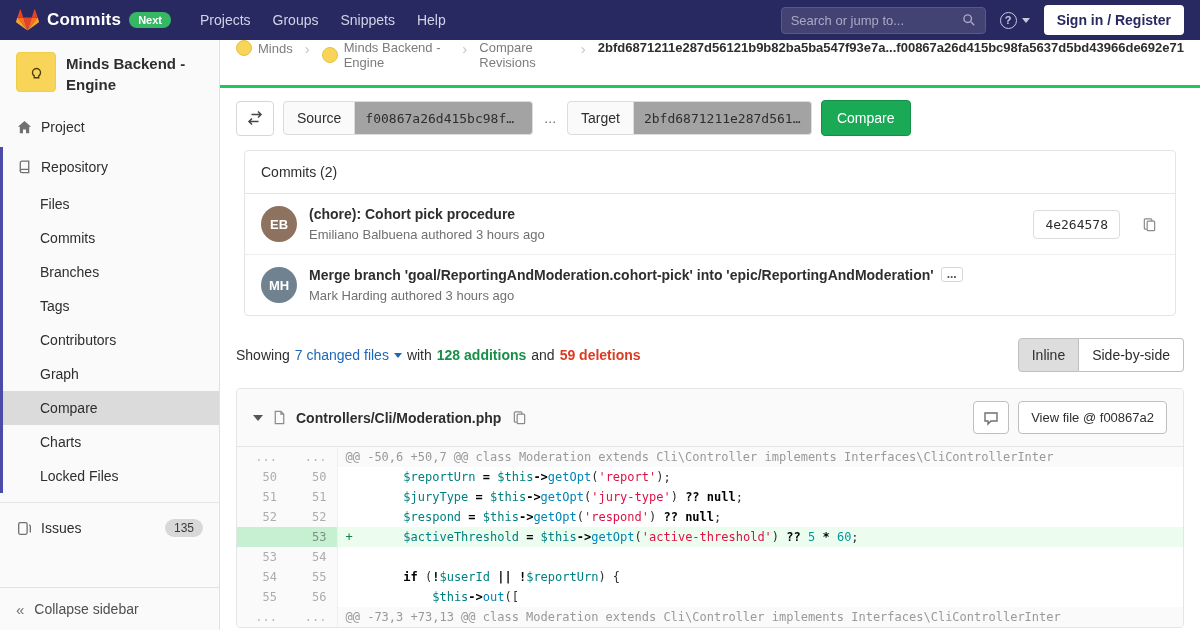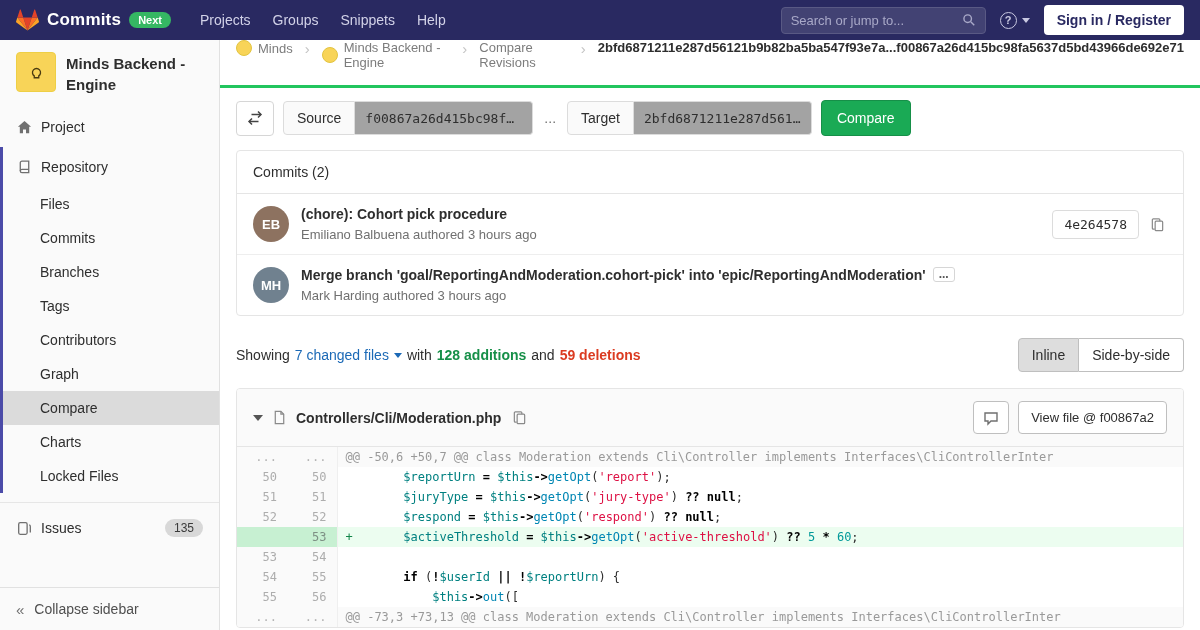--- a/index.html
+++ b/index.html
@@ -49,30 +49,30 @@
   .crumb-current { color: #2e2e2e; font-weight: 600; }
 
   .compare-form { display: flex; align-items: center; gap: 9px; padding: 12px 16px 14px; }
   .swap-btn { width: 38px; height: 35px; background: #fff; border: 1px solid #d6d6d6; border-radius: 4px; display: flex; align-items: center; justify-content: center; }
   .input-group { display: flex; }
   .ig-label { border: 1px solid #dcdcdc; background: #fafafa; padding: 8px 13px; font-size: 14px; border-radius: 4px 0 0 4px; color: #2e2e2e; }
   .ig-input { border: 1px solid #dcdcdc; border-left: none; border-radius: 0 4px 4px 0; width: 178px; padding: 8px 10px; font-family: "DejaVu Sans Mono", monospace; font-size: 13px; color: #2e2e2e; background: #a3a3a3; outline: none; }
   .form-dots { color: #707070; padding: 0 2px; }
   .compare-btn { background: #1aaa55; border: 1px solid #168f48; color: #fff; border-radius: 4px; padding: 9px 15px; font-size: 14px; }
 
-  .card { border: 1px solid #e5e5e5; border-radius: 4px; margin: 0 16px; background: #fff; }
+  .card { border: 1px solid #e5e5e5; border-radius: 4px; margin: 0 24px; background: #fff; }
   .card-header { padding: 13px 16px; border-bottom: 1px solid #e5e5e5; font-size: 14px; }
   .commit { display: flex; align-items: center; gap: 12px; padding: 12px 16px; }
   .commit + .commit { border-top: 1px solid #eee; }
   .commit-avatar { width: 36px; height: 36px; border-radius: 50%; color: #fff; font-size: 13px; font-weight: 600; display: flex; align-items: center; justify-content: center; flex: none; }
   .commit-info { flex: 1; min-width: 0; }
   .commit-title { font-weight: 600; font-size: 14px; white-space: nowrap; overflow: hidden; cursor: pointer; display: inline; }
   .ellipsis-btn { border: 1px solid #d6d6d6; background: #fff; border-radius: 3px; color: #555; font-weight: bold; font-size: 12px; padding: 0 5px; line-height: 13px; margin-left: 7px; vertical-align: 2px; }
   .commit-byline { color: #707070; font-size: 13px; margin-top: 5px; }
-  .commit-right { display: flex; align-items: center; gap: 9px; }
+  .commit-right { display: flex; align-items: center; gap: 20px; }
   .sha-box { border: 1px solid #dcdcdc; border-radius: 4px; padding: 6px 11px; font-family: "DejaVu Sans Mono", monospace; font-size: 13px; background: #fff; cursor: pointer; }
   .copy-btn { background: none; border: none; padding: 2px; display: flex; }
 
   .diff-stats { display: flex; align-items: center; padding: 22px 16px 16px; }
   .stats-text { display: flex; align-items: baseline; gap: 5px; font-size: 14px; }
   .files-link { color: #1b69b6; cursor: pointer; display: inline-flex; align-items: center; gap: 5px; }
   .caret-blue { width: 0; height: 0; border-left: 4px solid transparent; border-right: 4px solid transparent; border-top: 5px solid #1b69b6; }
   .additions { color: #168f48; font-weight: bold; }
   .deletions { color: #db3b21; font-weight: bold; }
   .stats-actions { margin-left: auto; display: flex; gap: 9px; }

